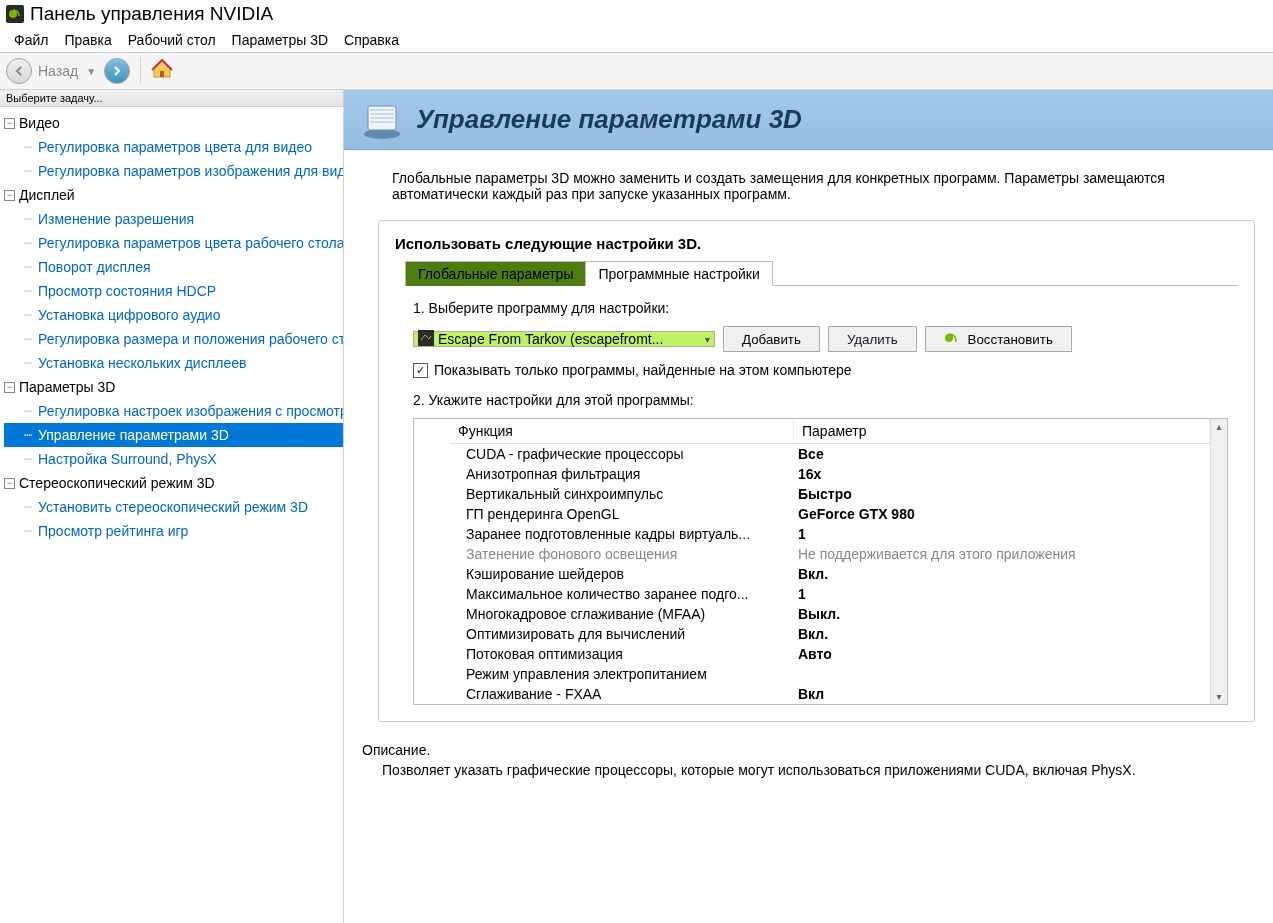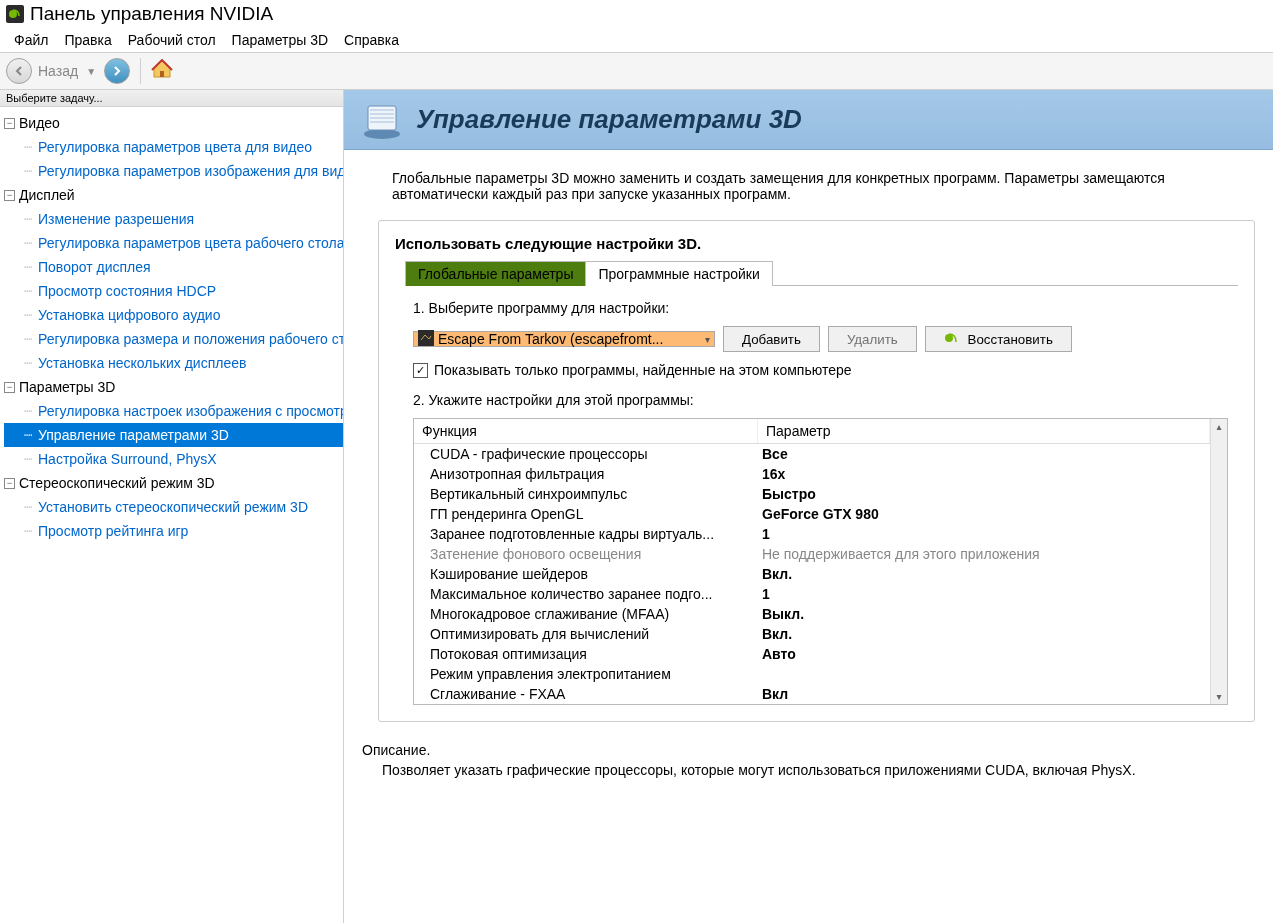--- a/index.html
+++ b/index.html
@@ -50,30 +50,30 @@
 
 
 .tabs { display: flex; border-bottom: 1px solid #bbb; margin-left: 10px; }
 .tab { border: 1px solid #bbb; border-bottom: none; padding: 4px 12px; background: #eee; margin-right: -1px; position: relative; top: 1px; }
 .tab.active { background: #fff; }
 .tab.inactive { background: #4d7c0f; }
 
 .tab-body { padding: 14px 10px 0 18px; }
 .step { margin-bottom: 10px; }
 .row1 { display: flex; align-items: center; gap: 8px; margin-bottom: 10px; }
-.combo { width: 302px; height: 16px; border: 1px solid #aaa; background: #fdba74; display: flex; align-items: center; padding: 0 4px; gap:4px; position: relative; }
+.combo { width: 302px; height: 16px; border: 1px solid #aaa; background: #bef264; display: flex; align-items: center; padding: 0 4px; gap:4px; position: relative; }
 .combo .chev { margin-left:auto; color:#555; font-size:10px; }
 .btn { height: 26px; padding: 0 18px; border: 1px solid #aaa; background: #f0f0f0; }
-.btn.disabled { color: #737373; }
+.btn.disabled { color: #0f172a; }
 .nvlogo-sm { width:16px; height:12px; }
 
 .chk-row { display: flex; align-items: center; gap: 6px; margin-bottom: 14px; }
 .chk { width: 15px; height: 15px; border: 1px solid #555; display: inline-flex; align-items: center; justify-content: center; font-size: 11px; }
 
-.grid-wrap { border: 1px solid #bbb; display: flex; }
+.grid-wrap { border: 1px solid #bbb; display: flex; padding-left: 36px; }
 .grid { flex: 1; }
 .grid-head { display: flex; background: #fff; border-bottom: 1px solid #ddd; }
 .gh { padding: 4px 8px; border-right: 1px solid #eee; }
 .gh.c1 { width: 344px; }
 .gh.c2 { flex:1; }
 .grid-body { max-height: 302px; overflow: hidden; }
 .gr { display: flex; padding: 2px 0; }
 .gc1 { width: 344px; padding: 0 0 0 16px; overflow:hidden; text-overflow:ellipsis; white-space:nowrap; }
 .gc2 { flex:1; font-weight: bold; padding: 0 4px; overflow:hidden; text-overflow:ellipsis; white-space:nowrap; }
 .gr.dis .gc1, .gr.dis .gc2 { color:#888; font-weight: normal; }

